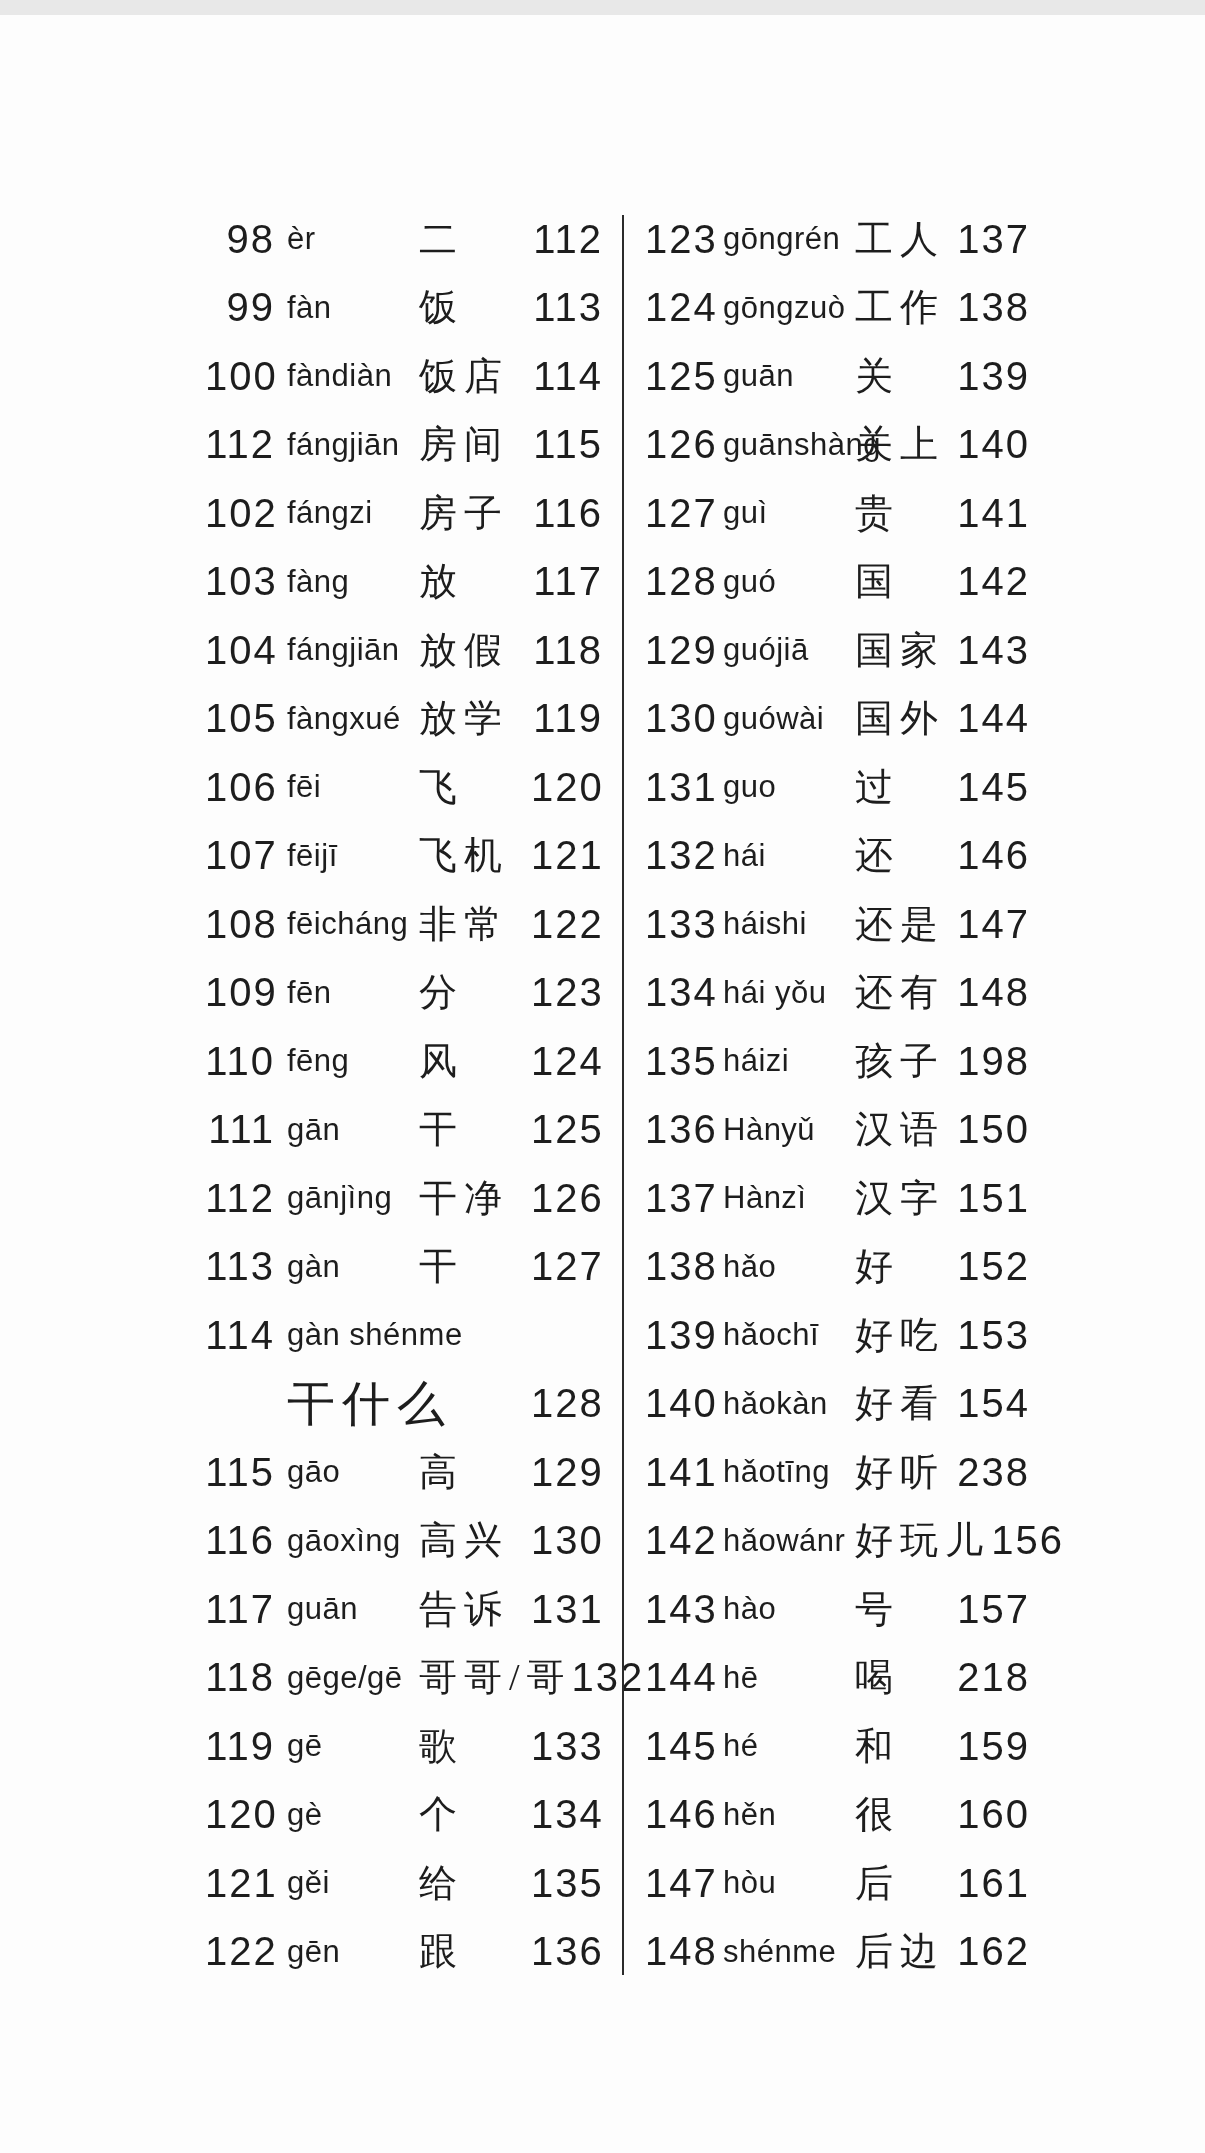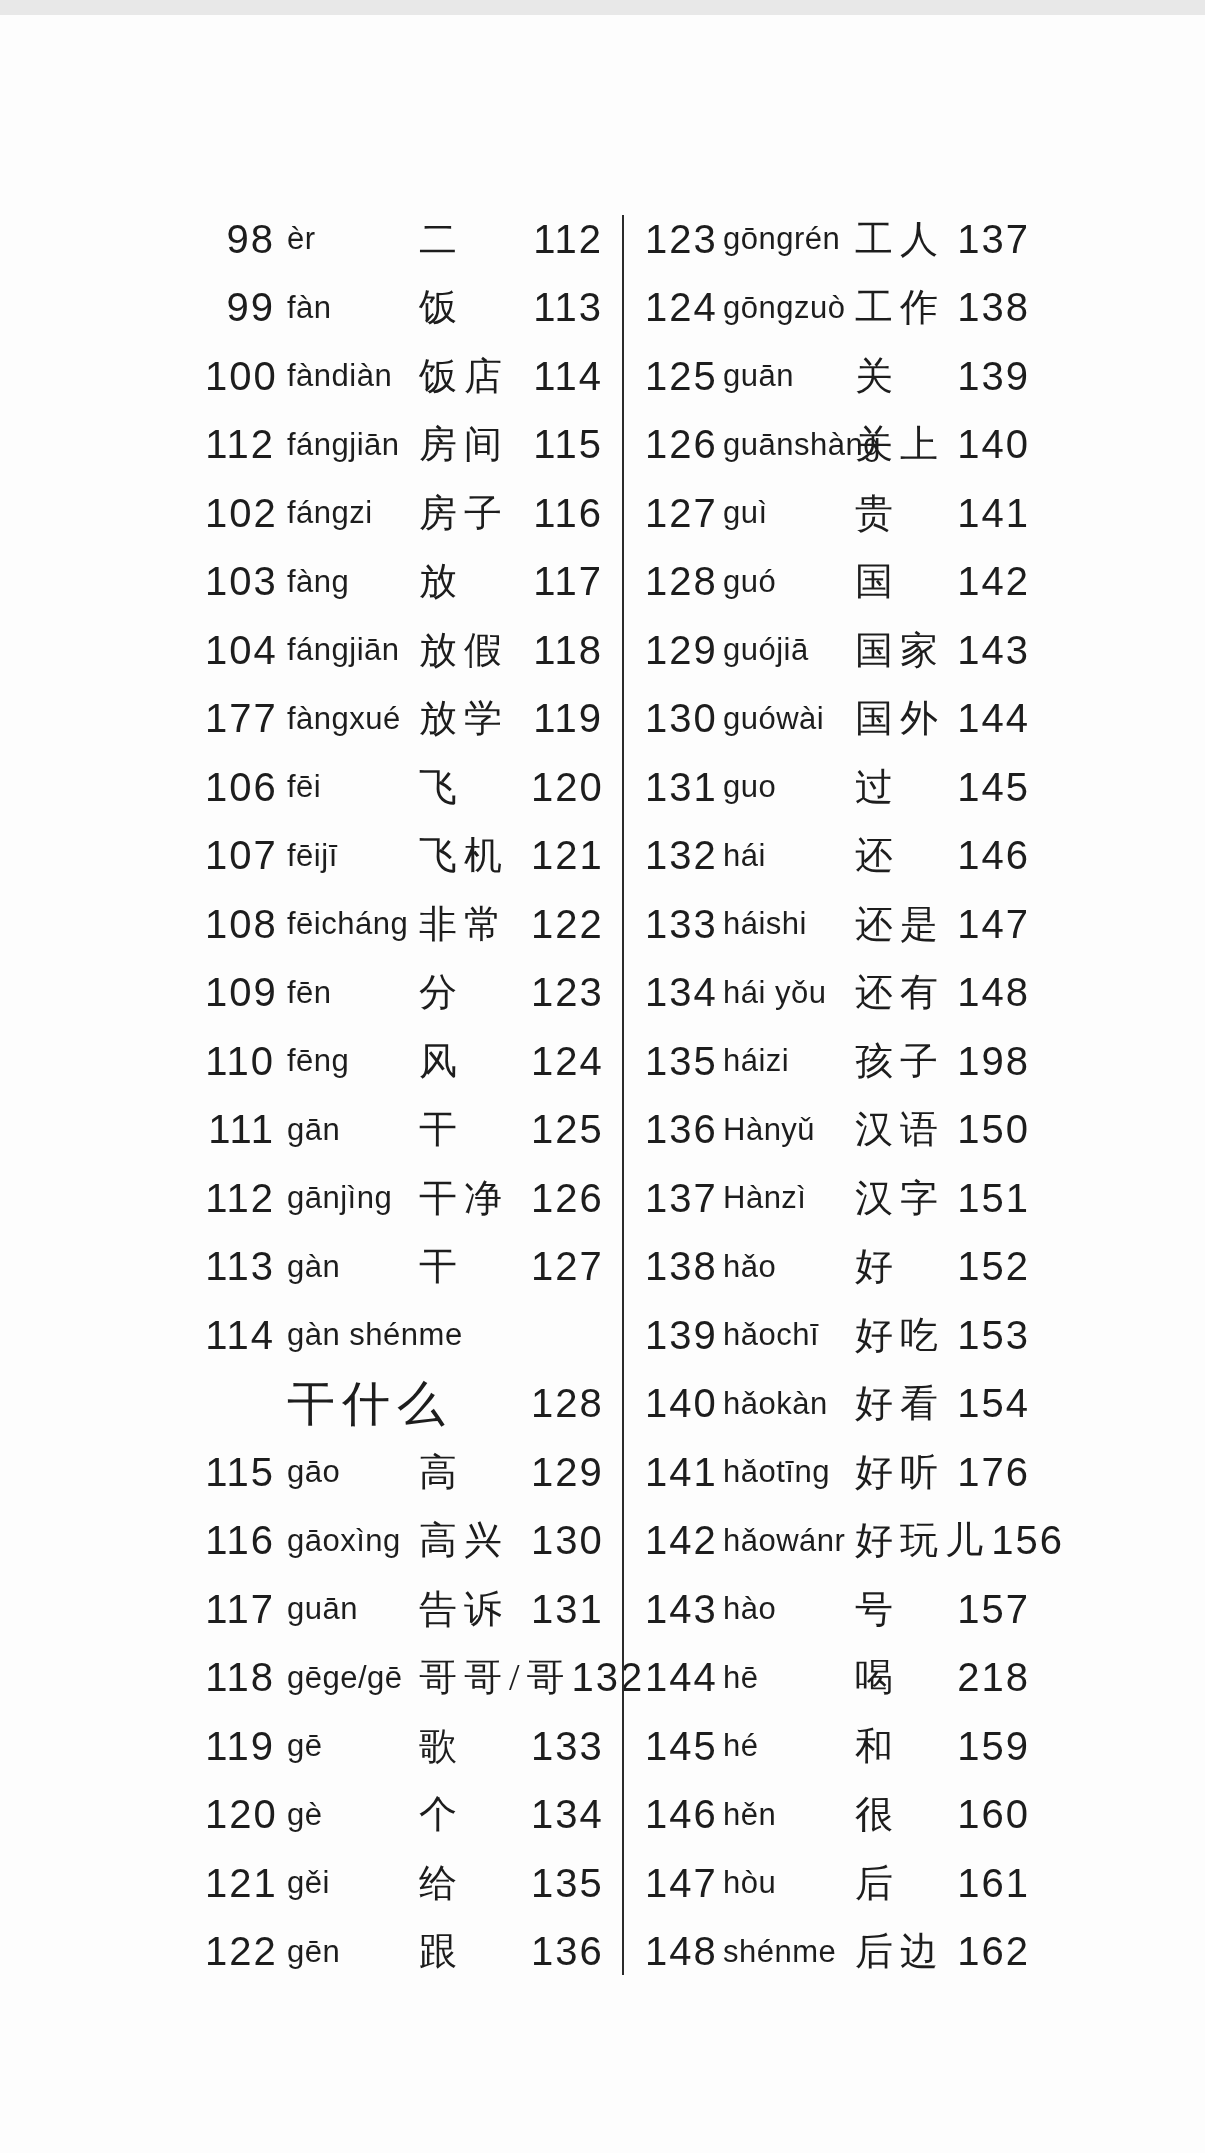--- a/index.html
+++ b/index.html
@@ -134,21 +134,21 @@
   </div>
 
   <div class="vocab-row">
     <span class="cell-num">104</span>
     <span class="cell-pinyin">fángjiān</span>
     <span class="cell-hanzi">放假</span>
     <span class="cell-page">118</span>
   </div>
 
   <div class="vocab-row">
-    <span class="cell-num">177</span>
+    <span class="cell-num">105</span>
     <span class="cell-pinyin">fàngxué</span>
     <span class="cell-hanzi">放学</span>
     <span class="cell-page">119</span>
   </div>
 
   <div class="vocab-row">
     <span class="cell-num">106</span>
     <span class="cell-pinyin">fēi</span>
     <span class="cell-hanzi">飞</span>
     <span class="cell-page">120</span>
@@ -400,21 +400,21 @@
     <span class="cell-num">140</span>
     <span class="cell-pinyin">hǎokàn</span>
     <span class="cell-hanzi">好看</span>
     <span class="cell-page">154</span>
   </div>
 
   <div class="vocab-row">
     <span class="cell-num">141</span>
     <span class="cell-pinyin">hǎotīng</span>
     <span class="cell-hanzi">好听</span>
-    <span class="cell-page">176</span>
+    <span class="cell-page">238</span>
   </div>
 
   <div class="vocab-row">
     <span class="cell-num">142</span>
     <span class="cell-pinyin">hǎowánr</span>
     <span class="cell-hanzi">好玩儿</span>
     <span class="cell-page">156</span>
   </div>
 
   <div class="vocab-row">

